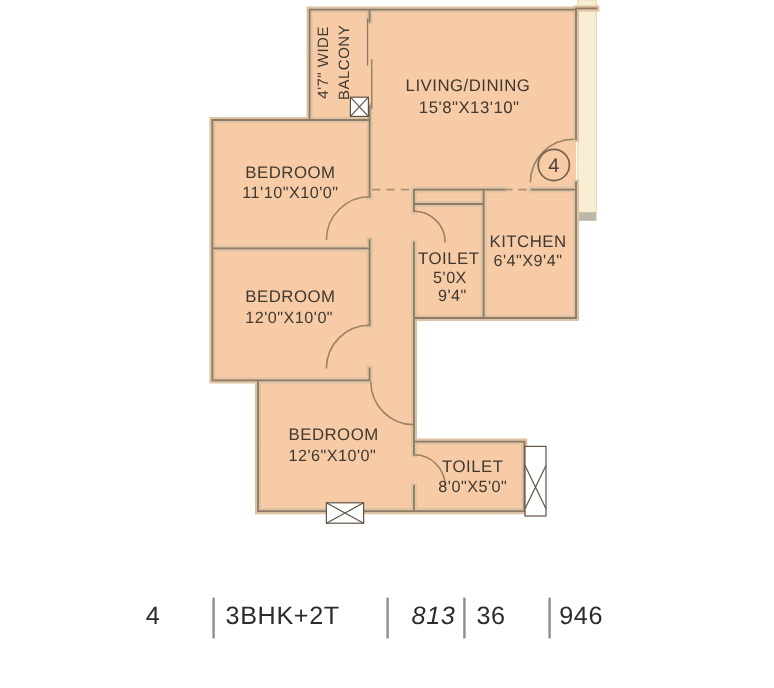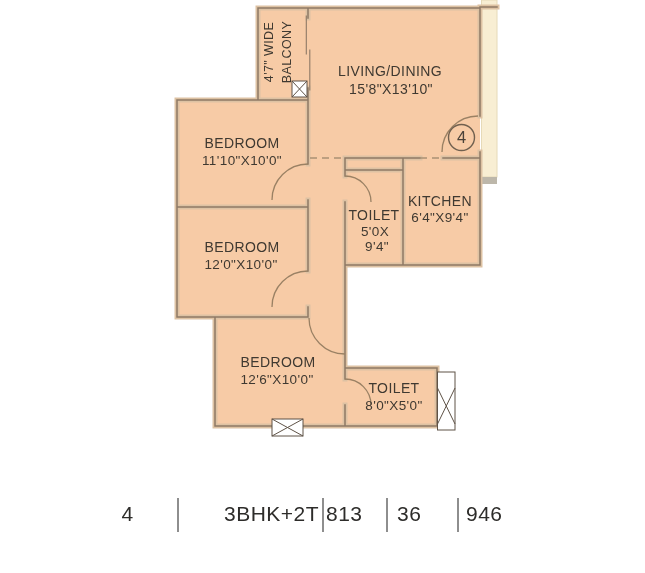--- a/index.html
+++ b/index.html
@@ -105,21 +105,21 @@
     <text class="lbl lbl-big" x="278" y="367">BEDROOM</text>
     <text class="lbl" x="277" y="384">12'6"X10'0"</text>
 
     <text class="lbl lbl-big" x="394" y="393">TOILET</text>
     <text class="lbl" x="394" y="410">8'0"X5'0"</text>
   </svg>
 
   <div class="summary">
     <span class="cell" style="left:105px;width:45px;text-align:center;">4</span>
     <div class="sep" style="left:177px;"></div>
-    <span class="cell" style="left:188px;margin-left:36px;">3BHK+2T</span>
+    <span class="cell" style="left:188px;">3BHK+2T</span>
     <div class="sep" style="left:322px;"></div>
-    <span class="cell" style="left:326px;">813</span>
+    <span class="cell" style="left:343px;font-style:italic;">813</span>
     <div class="sep" style="left:386px;"></div>
     <span class="cell" style="left:397px;">36</span>
     <div class="sep" style="left:457px;"></div>
     <span class="cell" style="left:466px;text-align:right;">946</span>
   </div>
 </div>
 
 </body></html>

